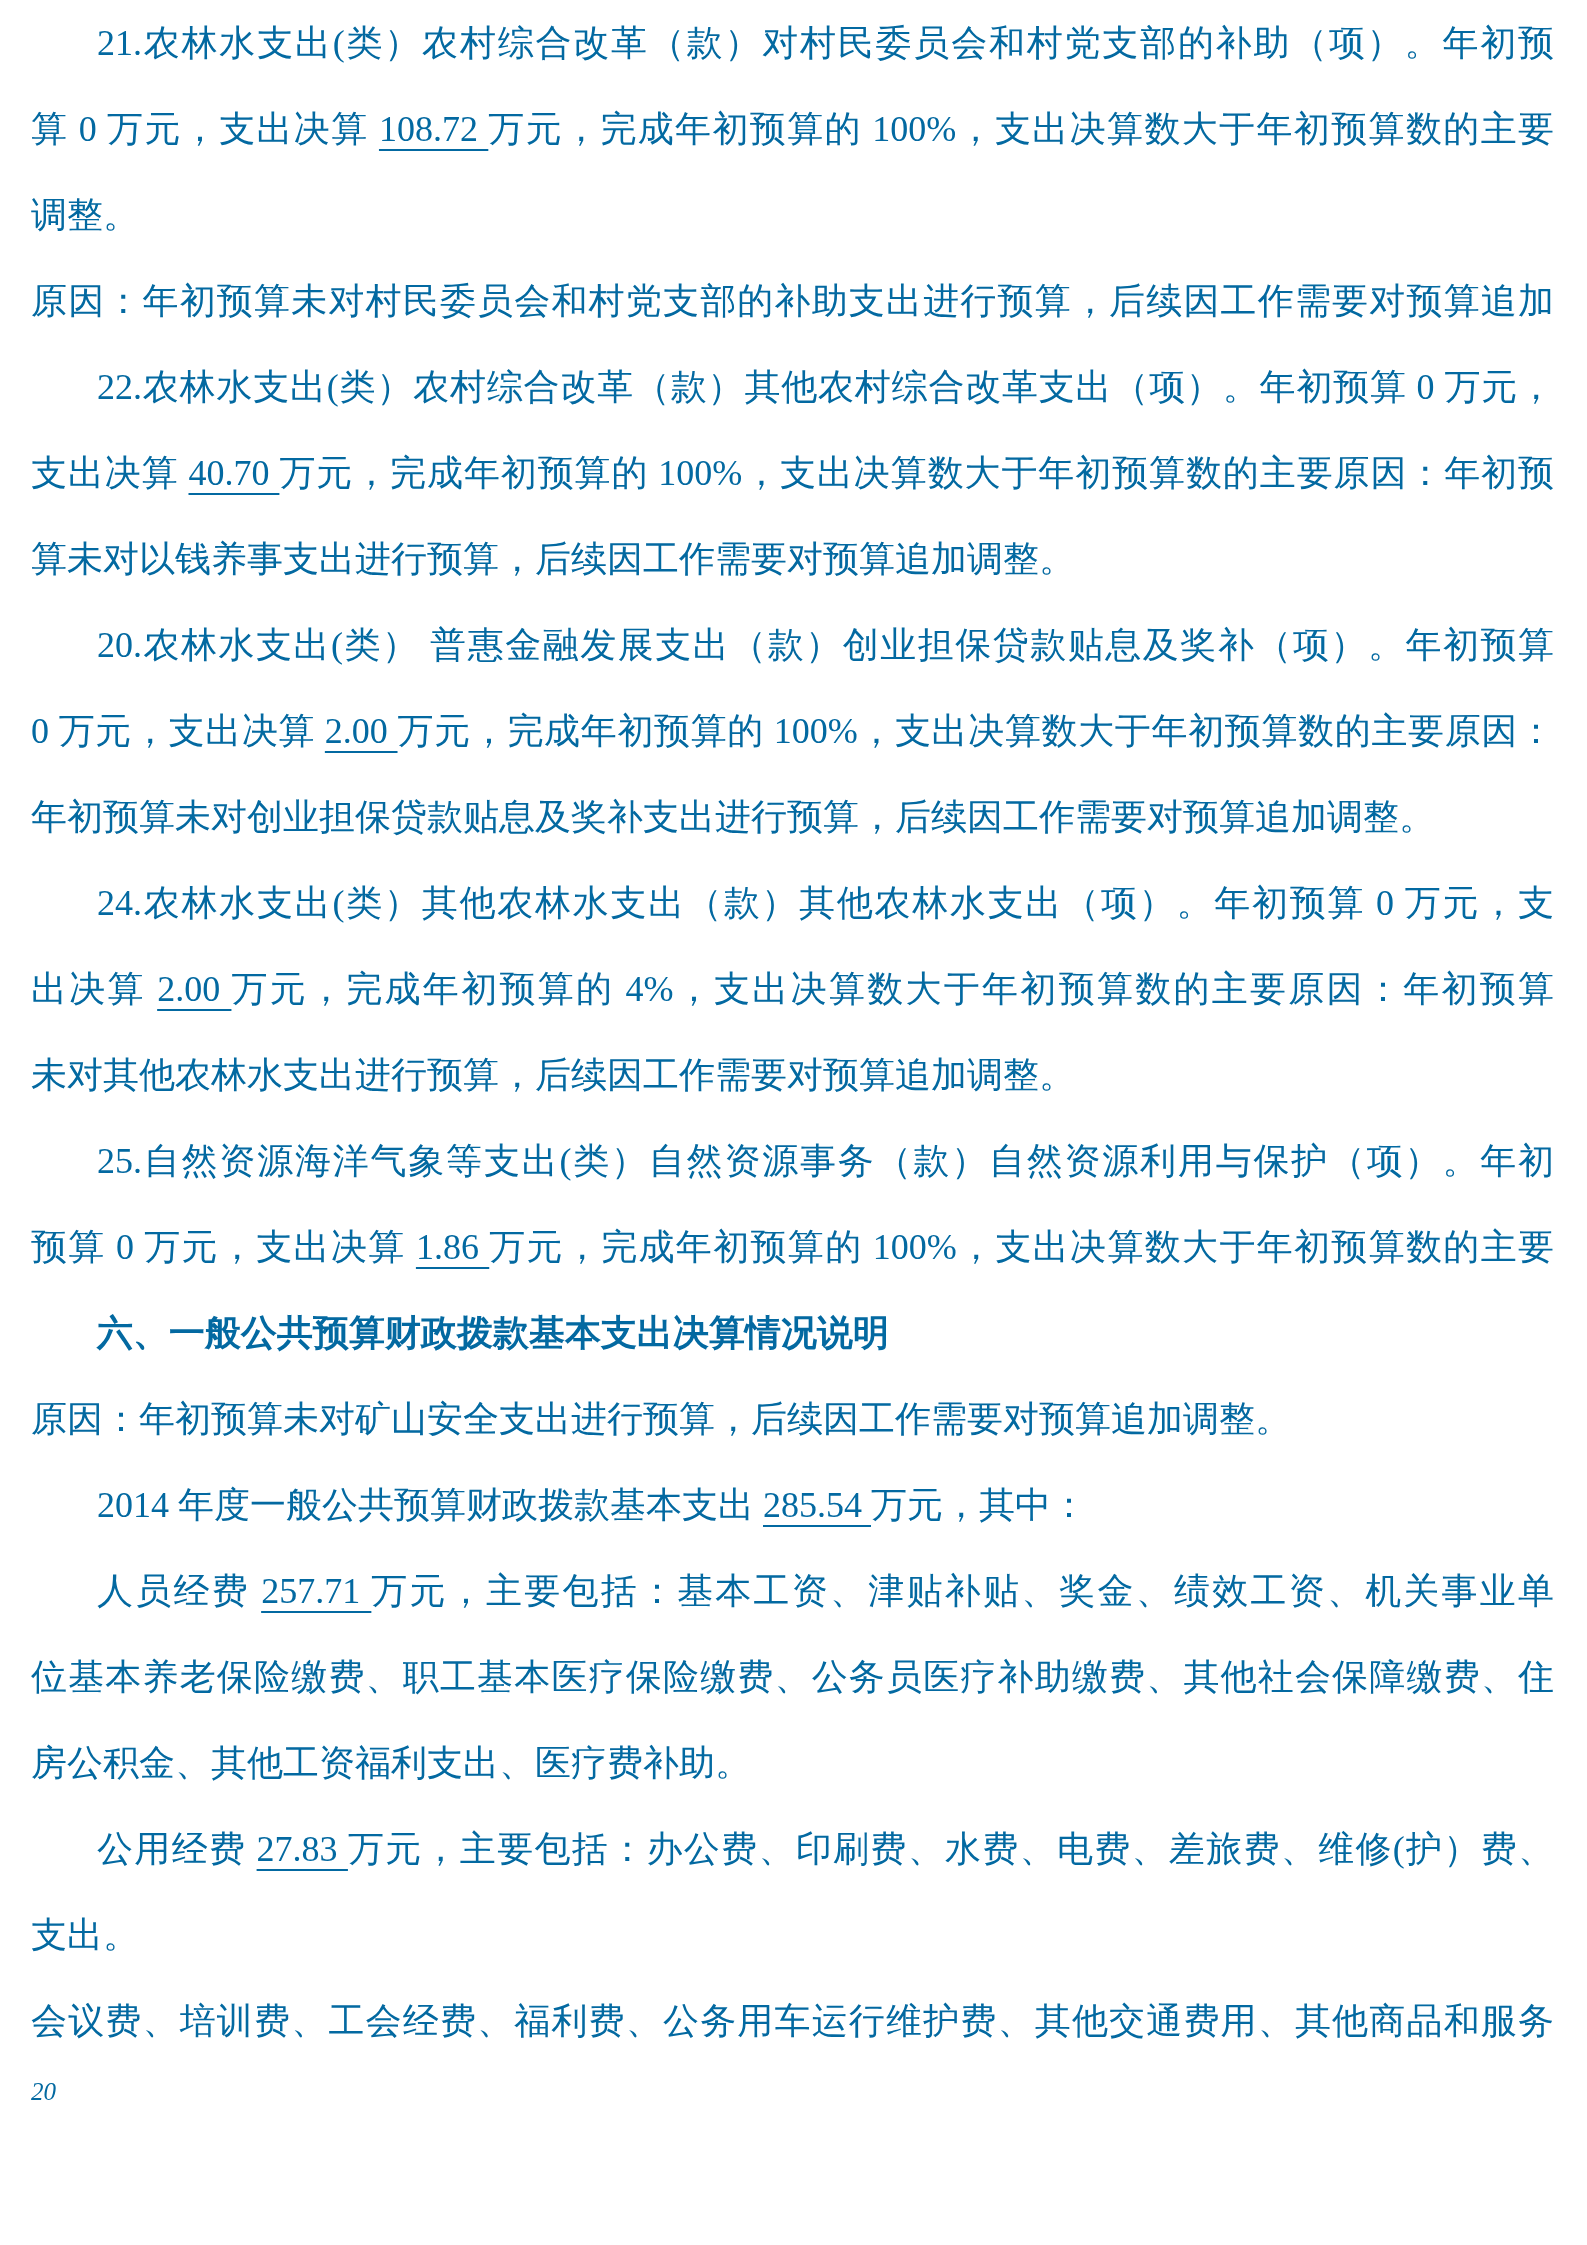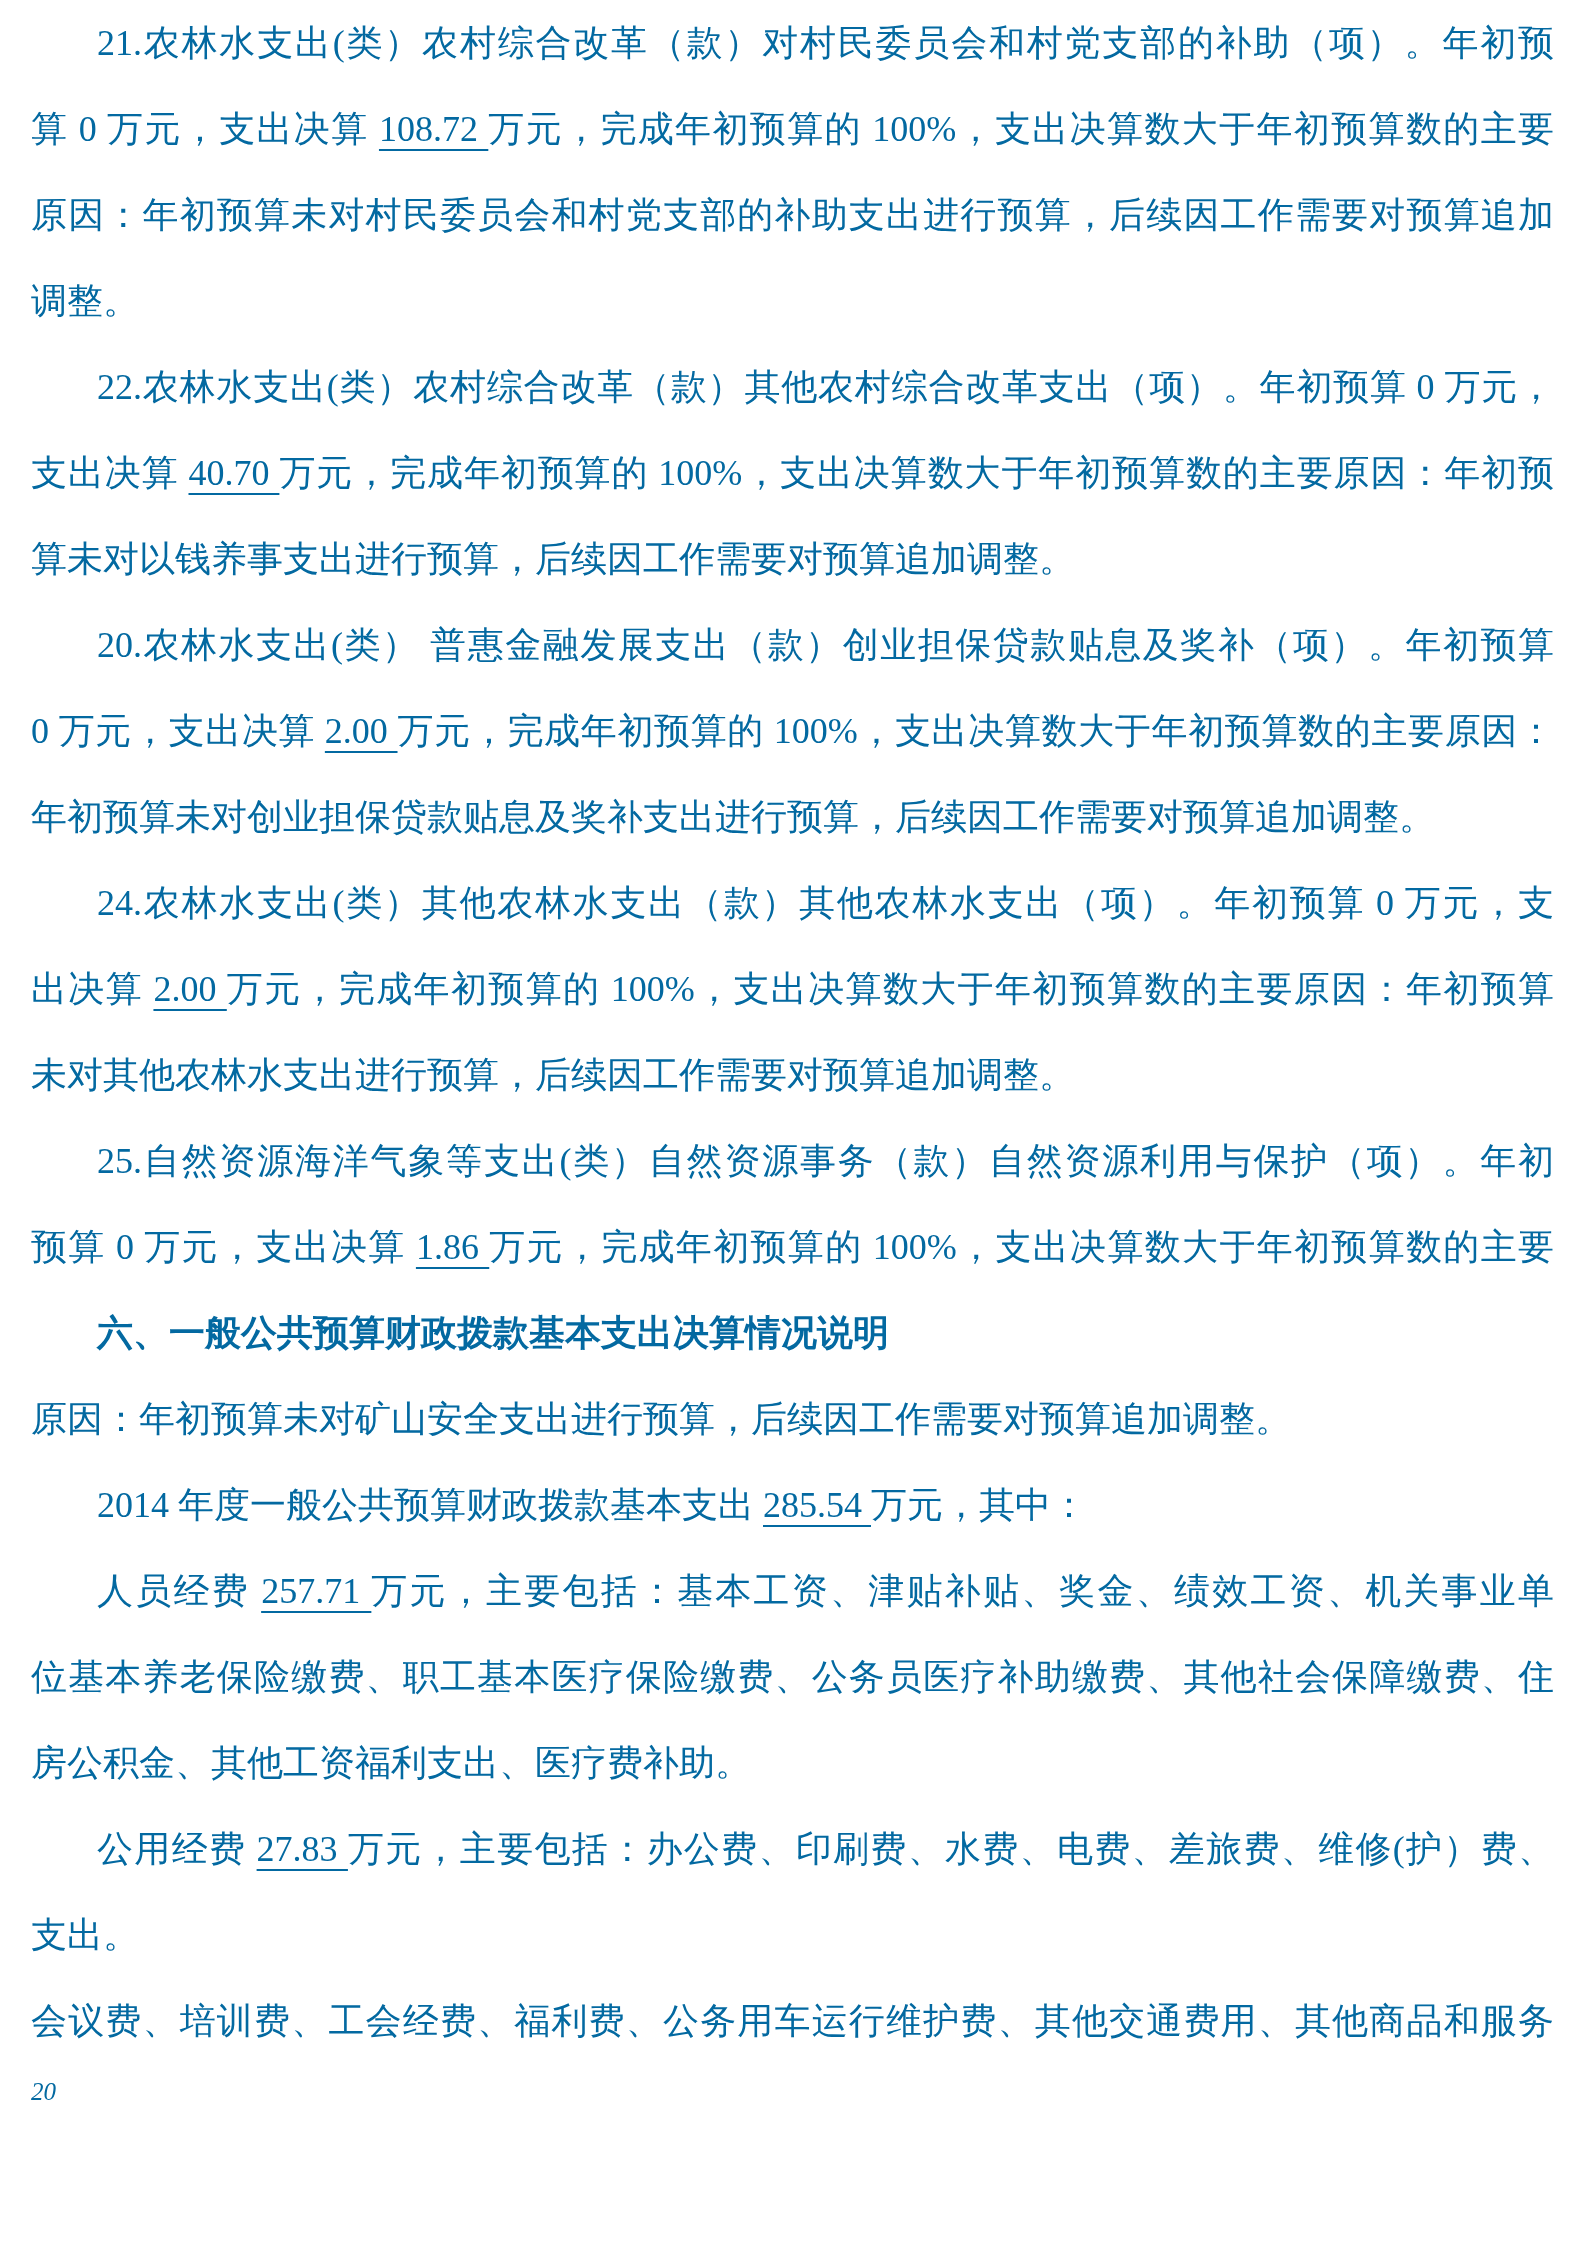--- a/index.html
+++ b/index.html
@@ -60,30 +60,30 @@
     font-style: italic;
   }
 </style>
 </head>
 <body>
 
 <div class="page">
   <div class="content" id="content">
       <div class="line j indent"><span>21.农林水支出(类）农村综合改革（款）对村民委员会和村党支部的补助（项）。年初预</span></div>
       <div class="line j"><span>算 0 万元，支出决算 </span><span class="u">108.72 </span><span>万元，完成年初预算的 100%，支出决算数大于年初预算数的主要</span></div>
+      <div class="line"><span>调整。</span></div>
       <div class="line j"><span>原因：年初预算未对村民委员会和村党支部的补助支出进行预算，后续因工作需要对预算追加</span></div>
-      <div class="line"><span>调整。</span></div>
       <div class="line j indent"><span>22.农林水支出(类）农村综合改革（款）其他农村综合改革支出（项）。年初预算 0 万元，</span></div>
       <div class="line j"><span>支出决算 </span><span class="u">40.70 </span><span>万元，完成年初预算的 100%，支出决算数大于年初预算数的主要原因：年初预</span></div>
       <div class="line"><span>算未对以钱养事支出进行预算，后续因工作需要对预算追加调整。</span></div>
       <div class="line j indent"><span>20.农林水支出(类） 普惠金融发展支出（款）创业担保贷款贴息及奖补（项）。年初预算</span></div>
       <div class="line j"><span>0 万元，支出决算 </span><span class="u">2.00 </span><span>万元，完成年初预算的 100%，支出决算数大于年初预算数的主要原因：</span></div>
       <div class="line"><span>年初预算未对创业担保贷款贴息及奖补支出进行预算，后续因工作需要对预算追加调整。</span></div>
       <div class="line j indent"><span>24.农林水支出(类）其他农林水支出（款）其他农林水支出（项）。年初预算 0 万元，支</span></div>
-      <div class="line j"><span>出决算 </span><span class="u">2.00 </span><span>万元，完成年初预算的 100%，支出决算数大于年初预算数的主要原因：年初预算</span></div>
+      <div class="line j"><span>出决算 </span><span class="u">2.00 </span><span>万元，完成年初预算的 4%，支出决算数大于年初预算数的主要原因：年初预算</span></div>
       <div class="line"><span>未对其他农林水支出进行预算，后续因工作需要对预算追加调整。</span></div>
       <div class="line j indent"><span>25.自然资源海洋气象等支出(类）自然资源事务（款）自然资源利用与保护（项）。年初</span></div>
       <div class="line j"><span>预算 0 万元，支出决算 </span><span class="u">1.86 </span><span>万元，完成年初预算的 100%，支出决算数大于年初预算数的主要</span></div>
       <div class="line indent heading"><span>六、一般公共预算财政拨款基本支出决算情况说明</span></div>
       <div class="line"><span>原因：年初预算未对矿山安全支出进行预算，后续因工作需要对预算追加调整。</span></div>
       <div class="line indent"><span>2014 年度一般公共预算财政拨款基本支出 </span><span class="u">285.54 </span><span>万元，其中：</span></div>
       <div class="line j indent"><span>人员经费 </span><span class="u">257.71 </span><span>万元，主要包括：基本工资、津贴补贴、奖金、绩效工资、机关事业单</span></div>
       <div class="line j"><span>位基本养老保险缴费、职工基本医疗保险缴费、公务员医疗补助缴费、其他社会保障缴费、住</span></div>
       <div class="line"><span>房公积金、其他工资福利支出、医疗费补助。</span></div>
       <div class="line j indent"><span>公用经费 </span><span class="u">27.83 </span><span>万元，主要包括：办公费、印刷费、水费、电费、差旅费、维修(护）费、</span></div>

